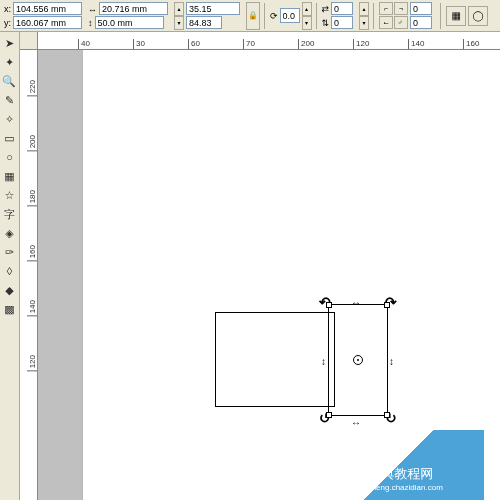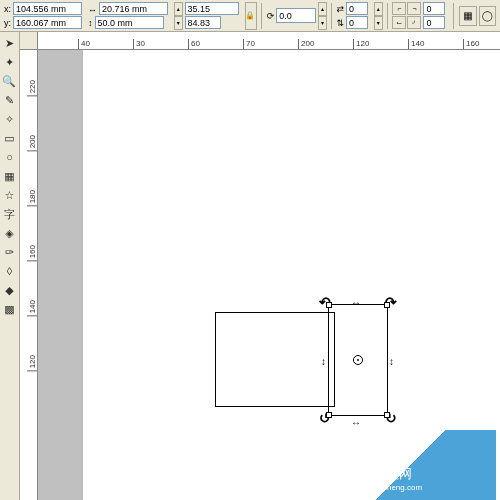--- a/index.html
+++ b/index.html
@@ -7,42 +7,42 @@
 .topbar{height:32px;background:#ece9d8;border-bottom:1px solid #aca899;display:flex;align-items:center;padding:2px 4px;gap:2px}
 .coord-group{display:flex;flex-direction:column;gap:1px;margin-right:4px}
 .coord-row{display:flex;align-items:center;gap:2px}
 .coord-label{font-size:9px;color:#000}
 .coord-input{width:69px;height:13px;border:1px solid #7f9db9;background:#fff;padding:0 2px;font-size:9px}
 .lock-icon{width:14px;height:28px;border:1px solid #aca899;display:flex;align-items:center;justify-content:center;font-size:8px}
 .spinner{width:10px;height:28px;display:flex;flex-direction:column}
 .spin-btn{flex:1;border:1px solid #aca899;background:#ece9d8;font-size:6px;display:flex;align-items:center;justify-content:center;cursor:pointer}
 .sep{width:2px;height:26px;border-left:1px solid #aca899;margin:0 2px}
 .tool-btn{width:20px;height:20px;border:1px solid #aca899;background:#ece9d8;display:flex;align-items:center;justify-content:center;cursor:pointer;font-size:10px}
-.wide-input{width:40px;height:15px;border:1px solid #7f9db9;background:#fff;padding:0 2px}
+.wide-input{width:20px;height:15px;border:1px solid #7f9db9;background:#fff;padding:0 2px}
 .corner-group{display:grid;grid-template-columns:repeat(2,14px);grid-template-rows:repeat(2,13px);gap:1px}
 .corner-cell{border:1px solid #aca899;background:#ece9d8;font-size:7px;display:flex;align-items:center;justify-content:center}
 .main{display:flex;height:calc(100% - 32px)}
 .toolbox{width:20px;background:#ece9d8;border-right:1px solid #aca899;display:flex;flex-direction:column;padding-top:2px}
 .tbox-btn{width:18px;height:18px;margin:0 auto 1px;border:1px solid transparent;display:flex;align-items:center;justify-content:center;cursor:pointer;font-size:11px;color:#333}
 .canvas-area{flex:1;position:relative;background:#ece9d8}
 .ruler-h{position:absolute;top:0;left:18px;right:0;height:18px;background:#fff;border-bottom:1px solid #888;display:flex}
 .ruler-v{position:absolute;top:18px;left:0;width:18px;bottom:0;background:#fff;border-right:1px solid #888}
 .ruler-corner{position:absolute;top:0;left:0;width:18px;height:18px;background:#ece9d8;border-right:1px solid #888;border-bottom:1px solid #888}
 .ruler-tick-h{position:absolute;bottom:0;border-left:1px solid #666;height:10px;font-size:8px;padding-left:2px;color:#333}
 .ruler-tick-v{position:absolute;right:0;border-top:1px solid #666;width:10px;font-size:8px;color:#333;writing-mode:vertical-lr;transform:rotate(180deg);padding-top:2px}
 .canvas{position:absolute;top:18px;left:18px;right:0;bottom:0;background:#c0c0c0}
 .page{position:absolute;top:0;left:45px;width:420px;height:500px;background:#fff;box-shadow:2px 2px 4px rgba(0,0,0,0.3)}
 .shape1{position:absolute;border:1px solid #000;background:transparent}
 .shape2{position:absolute;border:1px solid #000;background:transparent}
 .handle{position:absolute;width:6px;height:6px;background:#fff;border:1px solid #000}
 .rot-arrow{position:absolute;font-size:14px;color:#000;font-weight:bold}
 .skew-arrow{position:absolute;font-size:10px;color:#000}
 .center-mark{position:absolute;width:10px;height:10px;border:1px solid #000;border-radius:50%;display:flex;align-items:center;justify-content:center}
 .center-mark::after{content:"";width:2px;height:2px;background:#000;border-radius:50%}
-.watermark{position:absolute;bottom:0;right:4px;width:170px;height:70px;background:linear-gradient(135deg,transparent 50%,#4ba3d8 50%);display:flex;align-items:flex-end;justify-content:flex-start;padding:8px;color:#fff;font-size:13px}
+.watermark{position:absolute;bottom:0;right:16px;width:170px;height:70px;background:linear-gradient(135deg,transparent 50%,#4ba3d8 50%);display:flex;align-items:flex-end;justify-content:center;padding:8px;color:#fff;font-size:13px}
 </style>
 </head>
 <body>
 
 <div class="topbar">
   <div class="coord-group">
     <div class="coord-row">
       <span class="coord-label">x:</span>
       <input class="coord-input" value="104.556 mm" style="">
     </div>
@@ -163,17 +163,17 @@
         <div class="center-mark" style="left:270px;top:305px"></div>
         <div class="handle" style="left:243px;top:252px"></div>
         <div class="handle" style="left:301px;top:252px"></div>
         <div class="handle" style="left:243px;top:362px"></div>
         <div class="handle" style="left:301px;top:362px"></div>
       </div>
     </div>
     <div class="watermark">
       <div>
         <div style="font-size:13px">查字典教程网</div>
-        <div style="font-size:8px">jiaocheng.jiaocheng.com</div>
+        <div style="font-size:8px">jiaocheng.chazidian.com</div>
       </div>
     </div>
   </div>
 </div>
 
 </body></html>

